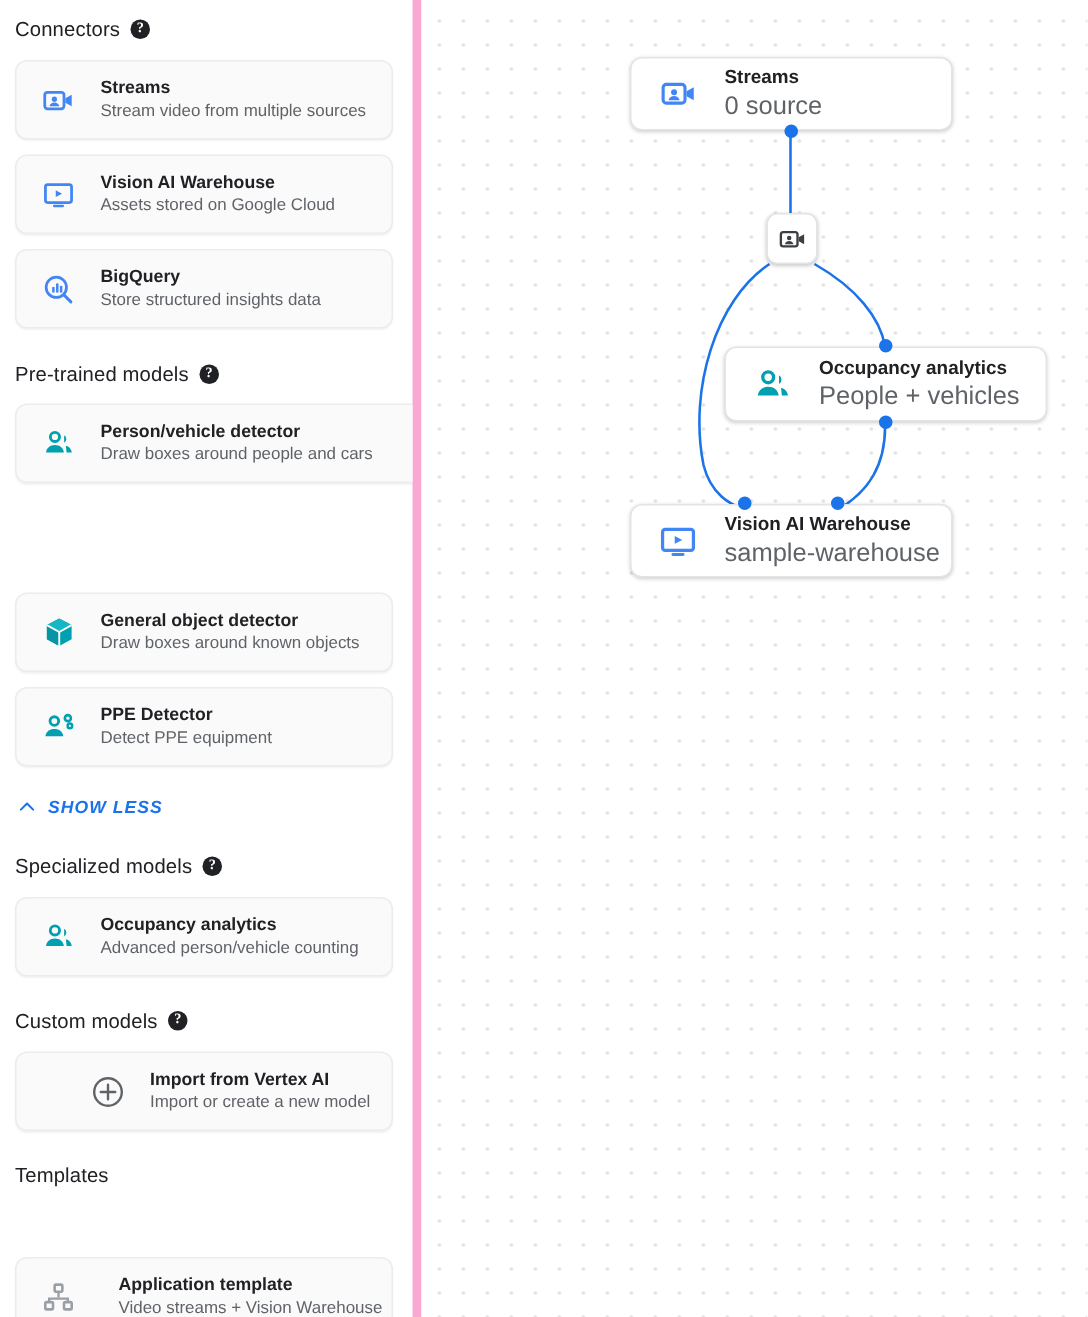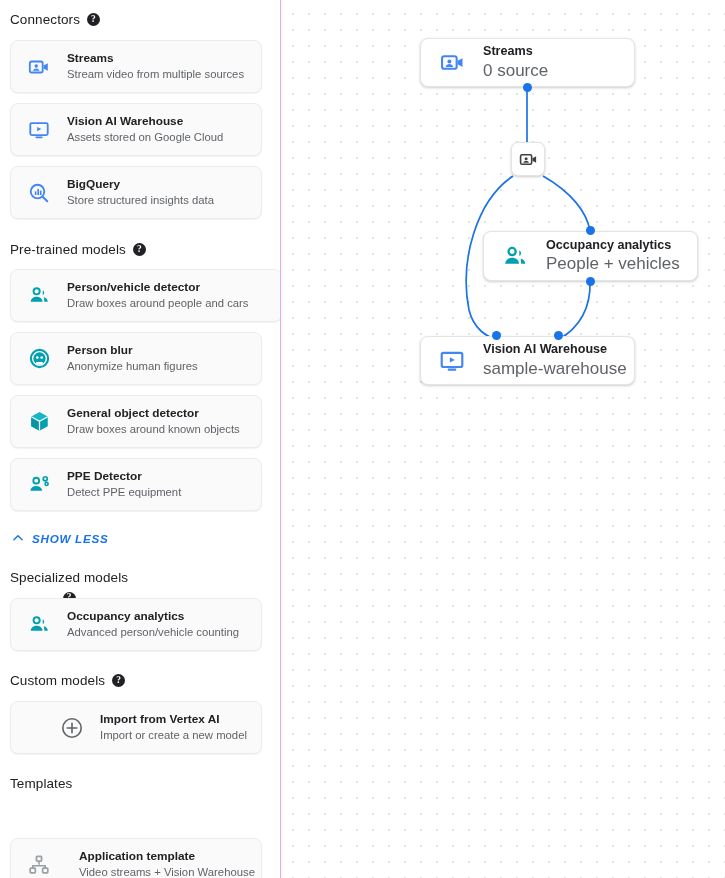--- a/index.html
+++ b/index.html
@@ -11,21 +11,21 @@
     background: #ffffff;
     font-family: "Liberation Sans", sans-serif;
     -webkit-font-smoothing: antialiased;
   }
   #app { position: relative; width: 725px; height: 878px; display: flex; }
 
   
   #sidebar {
     width: 281px; height: 878px;
     background: #ffffff;
-    border-right: 1px solid #f9a8d4;
+    border-right: 6px solid #f9a8d4;
     padding: 0;
     overflow: hidden;
     position: relative;
     flex: 0 0 281px;
   }
   .section-head {
     display: flex; align-items: center; gap: 7px;
     padding: 0 0 0 10px;
     color: #202124;
     font-size: 13.5px;
@@ -198,35 +198,20 @@
             <path d="M15.4 6.4a3 3 0 010 5.2z" fill="#00a0b0"></path>
             <path d="M16.6 13.8c2.2.5 3.8 2.2 4.1 4.6h-3.6z" fill="#00a0b0"></path>
           </svg>
       </span>
       <span class="txt">
         <span class="t1">Person/vehicle detector</span>
         <span class="t2">Draw boxes around people and cars</span>
       </span>
     </div>
 
-    <div class="card" style="position:absolute;left:0;top:332px;width:252px;">
-      <span class="ico">
-        <svg width="23" height="23" viewBox="0 0 24 24">
-            <circle cx="12" cy="12" r="9" fill="none" stroke="#00a0b0" stroke-width="2.2"></circle>
-            <circle cx="12" cy="12" r="6.4" fill="#00a0b0"></circle>
-            <circle cx="9.7" cy="11" r="1.4" fill="#ffffff"></circle>
-            <circle cx="14.3" cy="11" r="1.4" fill="#ffffff"></circle>
-            <path d="M8.6 15.6h6.8v2.8H8.6z" fill="#ffffff"></path>
-          </svg>
-      </span>
-      <span class="txt">
-        <span class="t1">Person blur</span>
-        <span class="t2">Anonymize human figures</span>
-      </span>
-    </div>
 
     <div class="card" style="position:absolute;left:0;top:395px;width:252px;">
       <span class="ico">
         <svg width="23" height="23" viewBox="0 0 24 24">
             <path d="M12 2.4l8.6 4.6v9.9L12 21.6 3.4 16.9V7z" fill="#00a0b0"></path>
             <path d="M12 2.4l8.6 4.6L12 11.8 3.4 7z" fill="#15b6c6"></path>
             <path d="M12 11.8v9.8l-8.6-4.7V7z" fill="#0795a4"></path>
             <path d="M3.4 7L12 11.8 20.6 7" fill="none" stroke="#ffffff" stroke-width="1.3"></path>
             <path d="M12 11.8v9.8" fill="none" stroke="#ffffff" stroke-width="1.3"></path>
           </svg>
@@ -254,21 +239,21 @@
 
     <div class="show-less" style="position:absolute;left:0;top:531px;">
       <span style="display:flex;">
         <svg width="14" height="14" viewBox="0 0 24 24">
             <path d="M5 15l7-7 7 7" fill="none" stroke="#1a73e8" stroke-width="2.4" stroke-linecap="round" stroke-linejoin="round"></path>
           </svg>
       </span>
       <span>SHOW LESS</span>
     </div>
 
-    <div class="section-head" style="position:absolute;left:0;top:571px;flex-direction:column;">
+    <div class="section-head" style="position:absolute;left:0;top:571px;">
       <span class="htxt">Specialized models</span>
       <span class="help-icon">?</span>
     </div>
 
     <div class="card" style="position:absolute;left:0;top:598px;width:252px;">
       <span class="ico">
         <svg width="23" height="23" viewBox="0 0 24 24">
             <circle cx="9" cy="7.6" r="3.2" fill="none" stroke="#00a0b0" stroke-width="2"></circle>
             <path d="M2.8 18.4c.4-3.3 3-5.2 6.2-5.2s5.8 1.9 6.2 5.2z" fill="#00a0b0"></path>
             <path d="M15.4 6.4a3 3 0 010 5.2z" fill="#00a0b0"></path>

